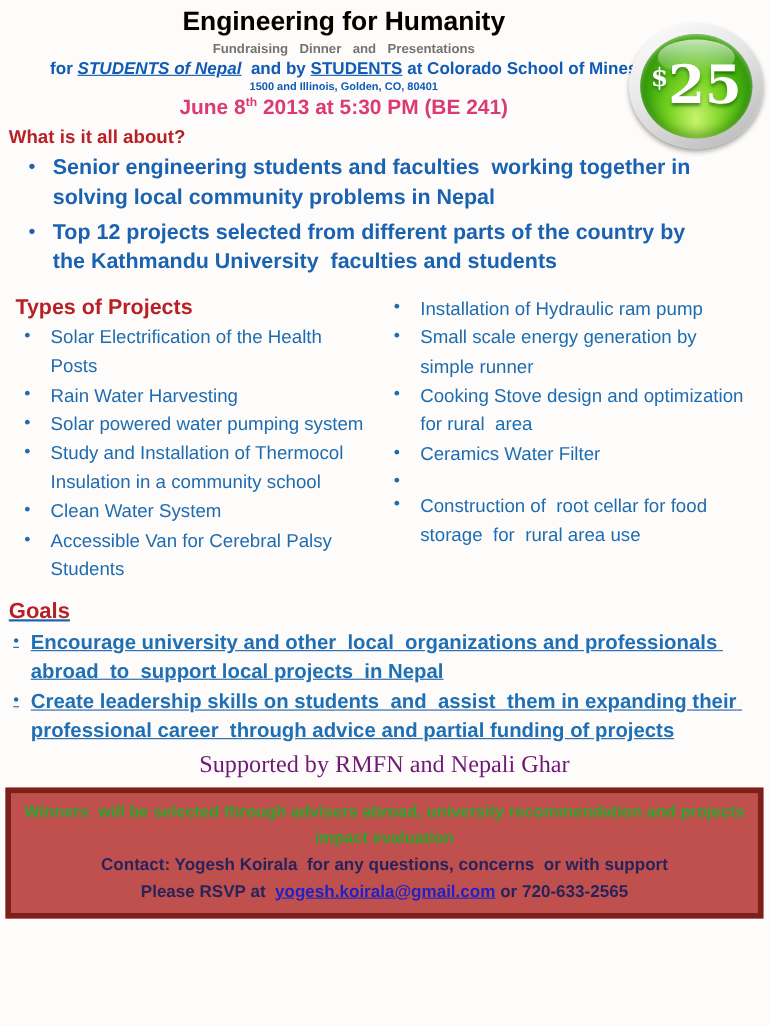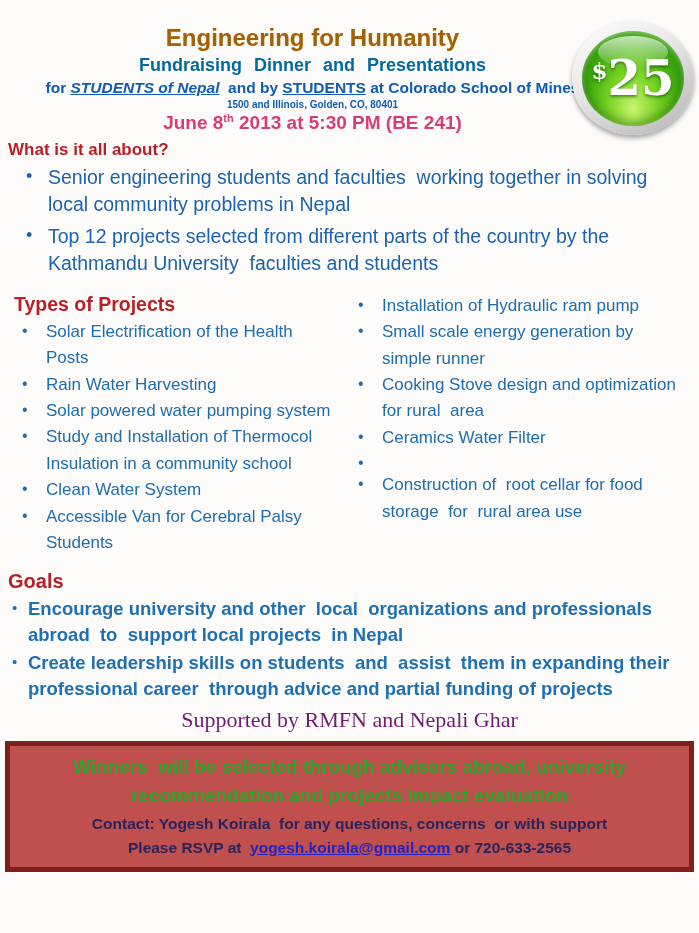--- a/index.html
+++ b/index.html
@@ -8,23 +8,23 @@
     position:relative;
     background:#fdfcfa;
     font-family:"Liberation Sans", sans-serif;
     overflow:hidden;
     color:#1b63b0;
   }
   .pre { white-space:pre-wrap; }
 
   
   .header { padding:4px 84px 0 10px; text-align:center; }
-  .title   { font-size:24px; font-weight:700; color:#a16207; line-height:1.15; margin-top:20px;
+  .title   { font-size:24px; font-weight:700; color:#000000; line-height:1.15; margin-top:2px;
              text-shadow:0 0 1px rgba(255,180,90,.6); }
-  .subtitle{ font-size:18px; font-weight:700; color:#0369a1; word-spacing:7px; margin-top:3px; }
+  .subtitle{ font-size:12px; font-weight:700; color:#737373; word-spacing:7px; margin-top:3px; }
   .students-line { font-size:15.5px; font-weight:700; color:#0f5bb5; margin-top:3px; }
   .students-line .it-u { font-style:italic; text-decoration:underline; }
   .students-line .u    { text-decoration:underline; }
   .address { font-size:10px; font-weight:700; color:#0f5bb5; margin-top:2px; }
   .june    { font-size:19px; font-weight:700; color:#db3a76; margin-top:2px; }
   .june sup{ font-size:11px; }
 
   
   .badge { position:absolute; top:21px; right:5px; width:122px; height:114px; border-radius:50%;
            background:linear-gradient(150deg,#ffffff 0%,#e9e9e9 40%,#b5b5b5 100%);
@@ -46,48 +46,48 @@
   .sec-heading { color:#b92025; font-weight:700; }
 
   
   .about { margin:6px 0 0 8px; }
   .about .sec-heading { font-size:17px; }
   .b-row { display:flex; align-items:flex-start; }
   .dot { flex:none; }
 
   .about .b-row { margin-top:4px; }
   .about .dot    { width:22px; margin-left:18px; font-size:18px; color:#1b63b0; padding-top:2px; }
-  .about .b-text { width:600px; font-size:19.5px; font-weight:400; color:#1b63b0; line-height:1.4; }
+  .about .b-text { width:600px; font-size:19.5px; font-weight:700; color:#1b63b0; line-height:1.4; }
 
   
   .projects { display:flex; margin-top:16px; }
   .col-left  { width:348px; padding-left:14px; }
   .col-right { width:347px; }
   .col-left .sec-heading { font-size:19.5px; margin-bottom:3px; }
   .proj .dot    { width:24px; margin-left:8px; font-size:16px; color:#1e6cb0; padding-top:3px; }
   .proj .b-text { font-size:17px; font-weight:400; color:#1e6cb0; line-height:1.55; }
   .col-left  .proj .b-text { width:292px; }
   .col-right .proj .b-text { width:305px; }
   .col-right .proj .dot { margin-left:10px; }
 
   
-  .goals { margin:14px 16px 0 8px; }
+  .goals { margin:14px 16px 0 8px;text-decoration:underline; }
   .goals .sec-heading { font-size:20px; }
   .goals .b-row { margin-top:3px; }
   .goals .dot    { width:16px; margin-left:4px; font-size:15px; color:#1f6fb5; padding-top:3px; }
   .goals .b-text { width:650px; font-size:18.5px; font-weight:700; color:#1f6fb5; line-height:1.38; }
 
   
   .supported { margin-top:6px; text-align:center; font-family:"Liberation Serif", serif;
                font-size:22px; color:#701a75; }
 
   
   .banner { margin:8px 5px 0 5px; background:#c0504d; border:5px solid #7c201c;
             padding:7px 8px 8px 8px; text-align:center; }
-  .banner .winners { color:#2ba62b; font-weight:700; font-size:19px; line-height:1.5; }
+  .banner .winners { color:#2ba62b; font-weight:700; font-size:15px; line-height:1.5; }
   .banner .contact { color:#29235c; font-weight:700; font-size:15.5px; line-height:1.5; margin-top:2px; }
   .banner .rsvp    { color:#29235c; font-weight:700; font-size:15.5px; line-height:1.5; }
   .banner .email   { color:#2222c2; font-weight:700; text-decoration:underline; }
 </style>
 </head>
 <body>
 
 <div class="badge">
   <div class="badge-inner">
     <span class="badge-gloss"></span>

